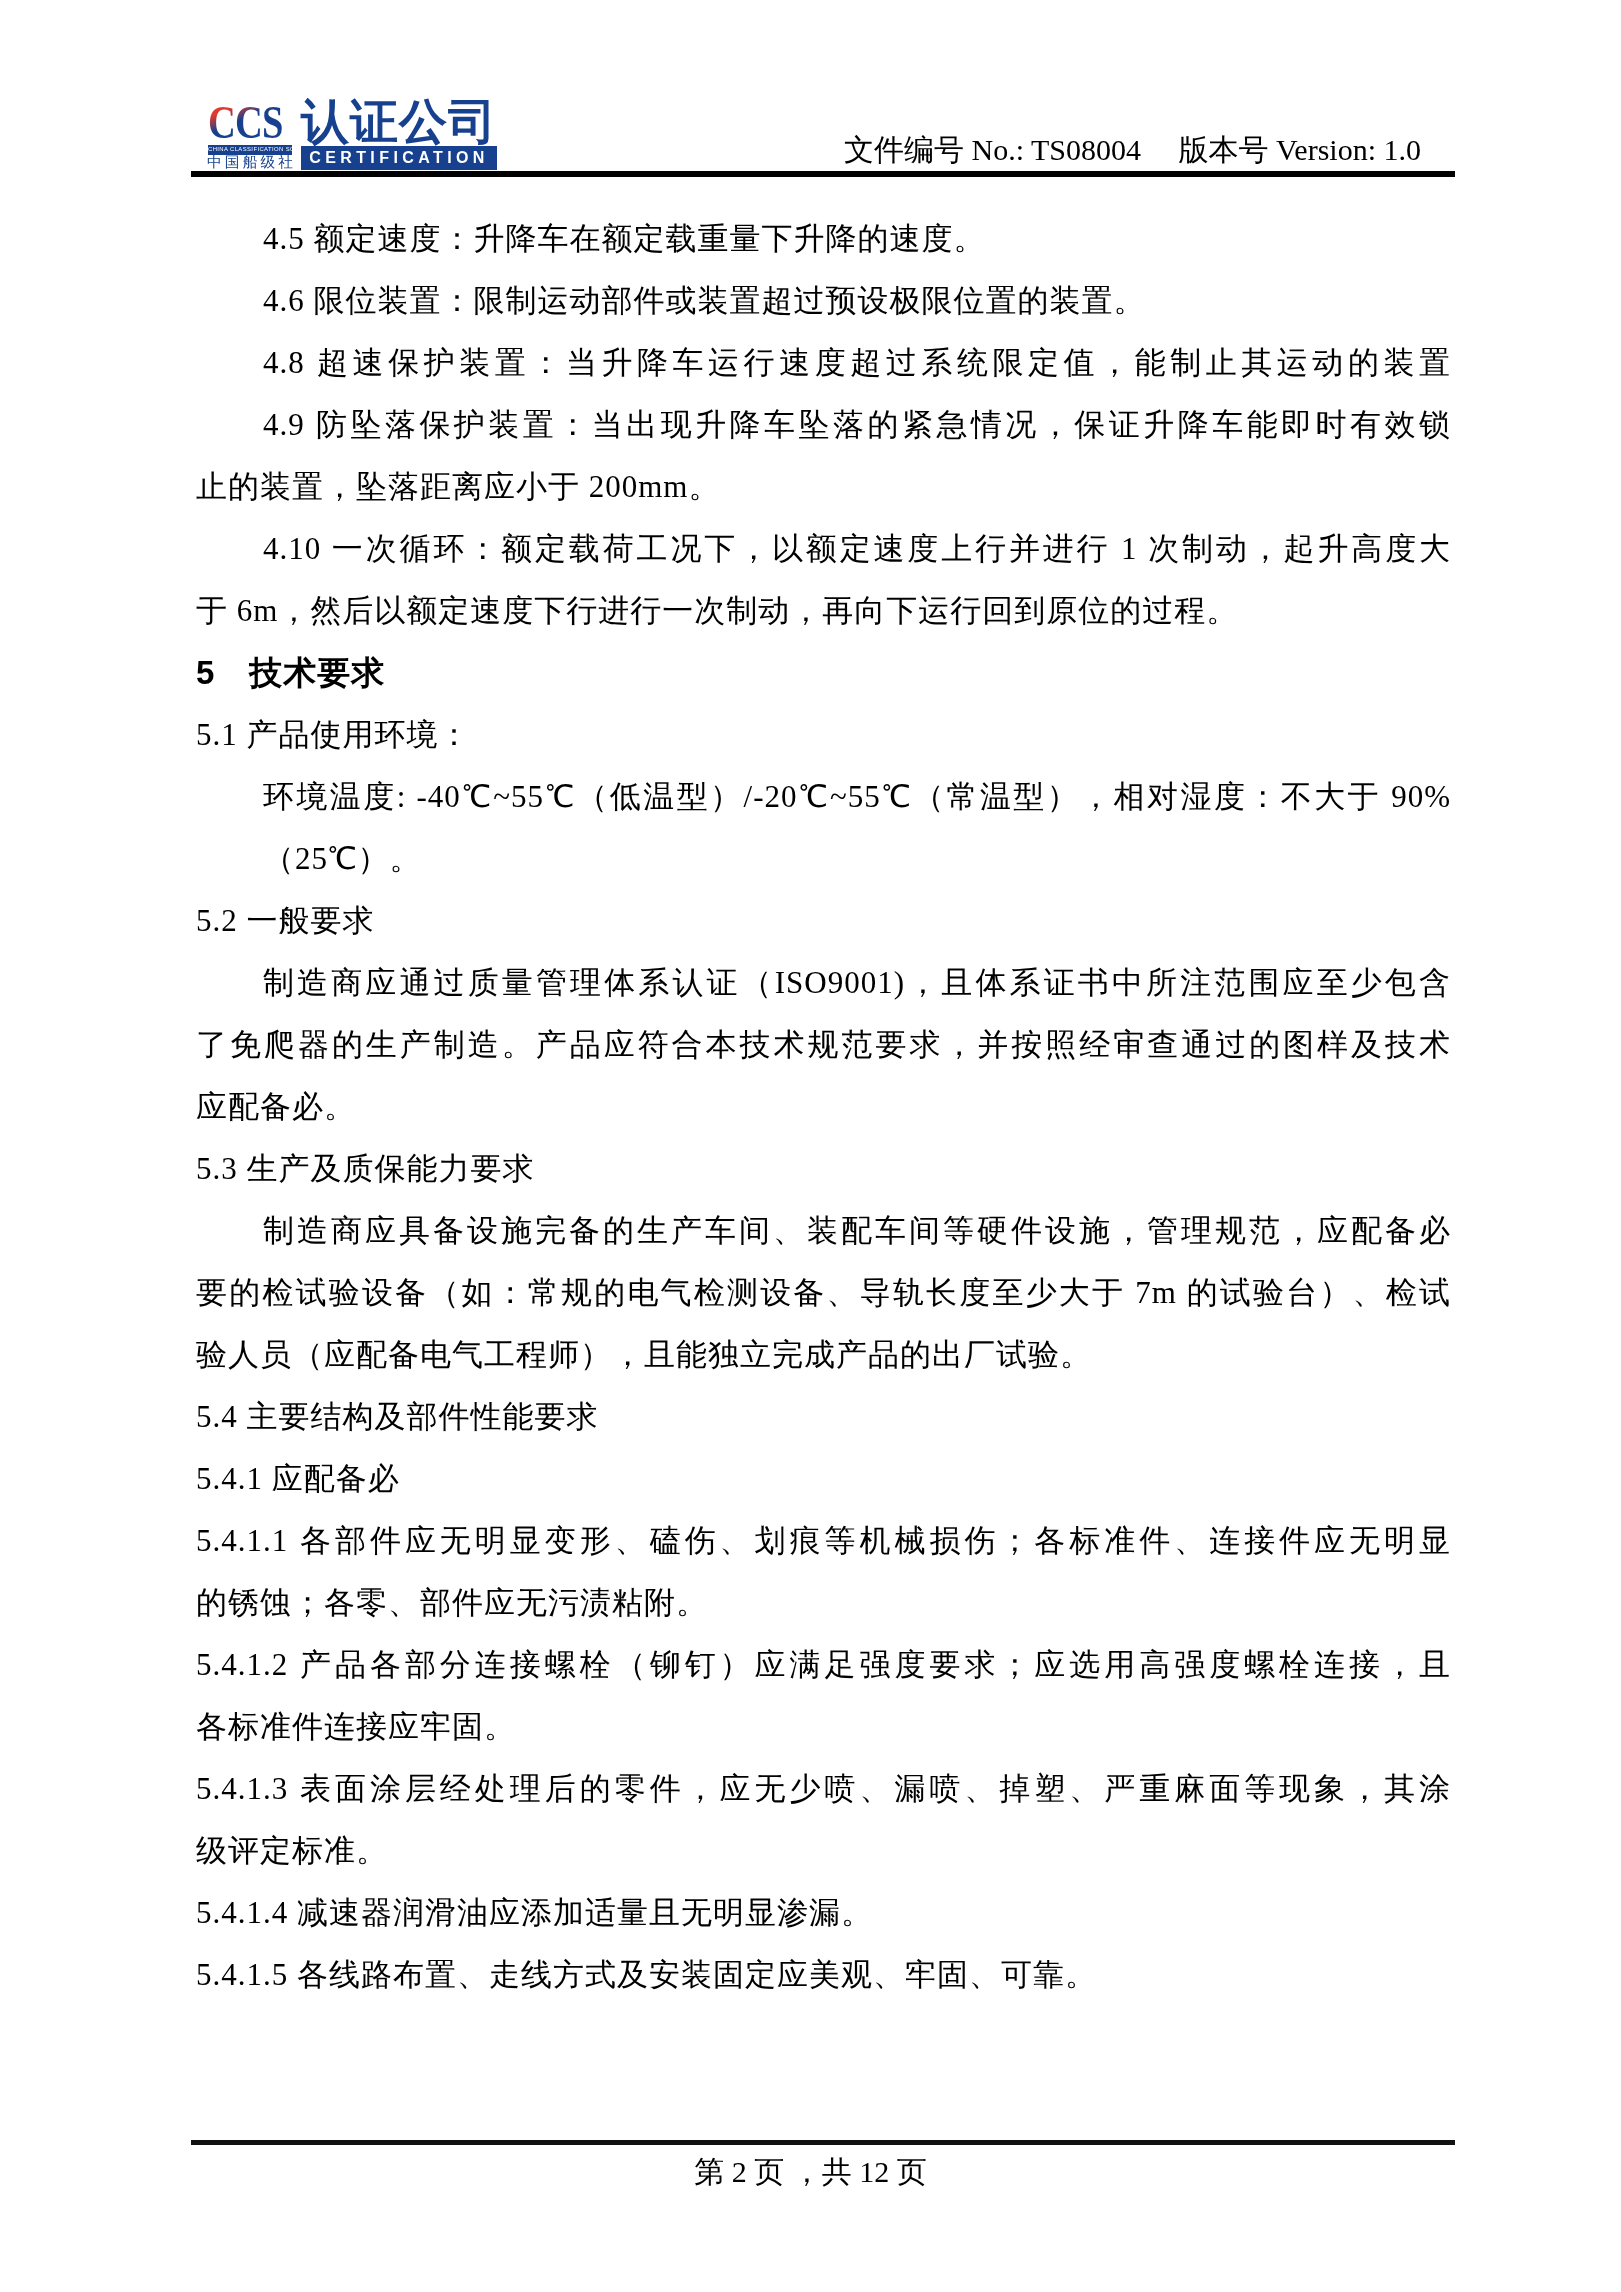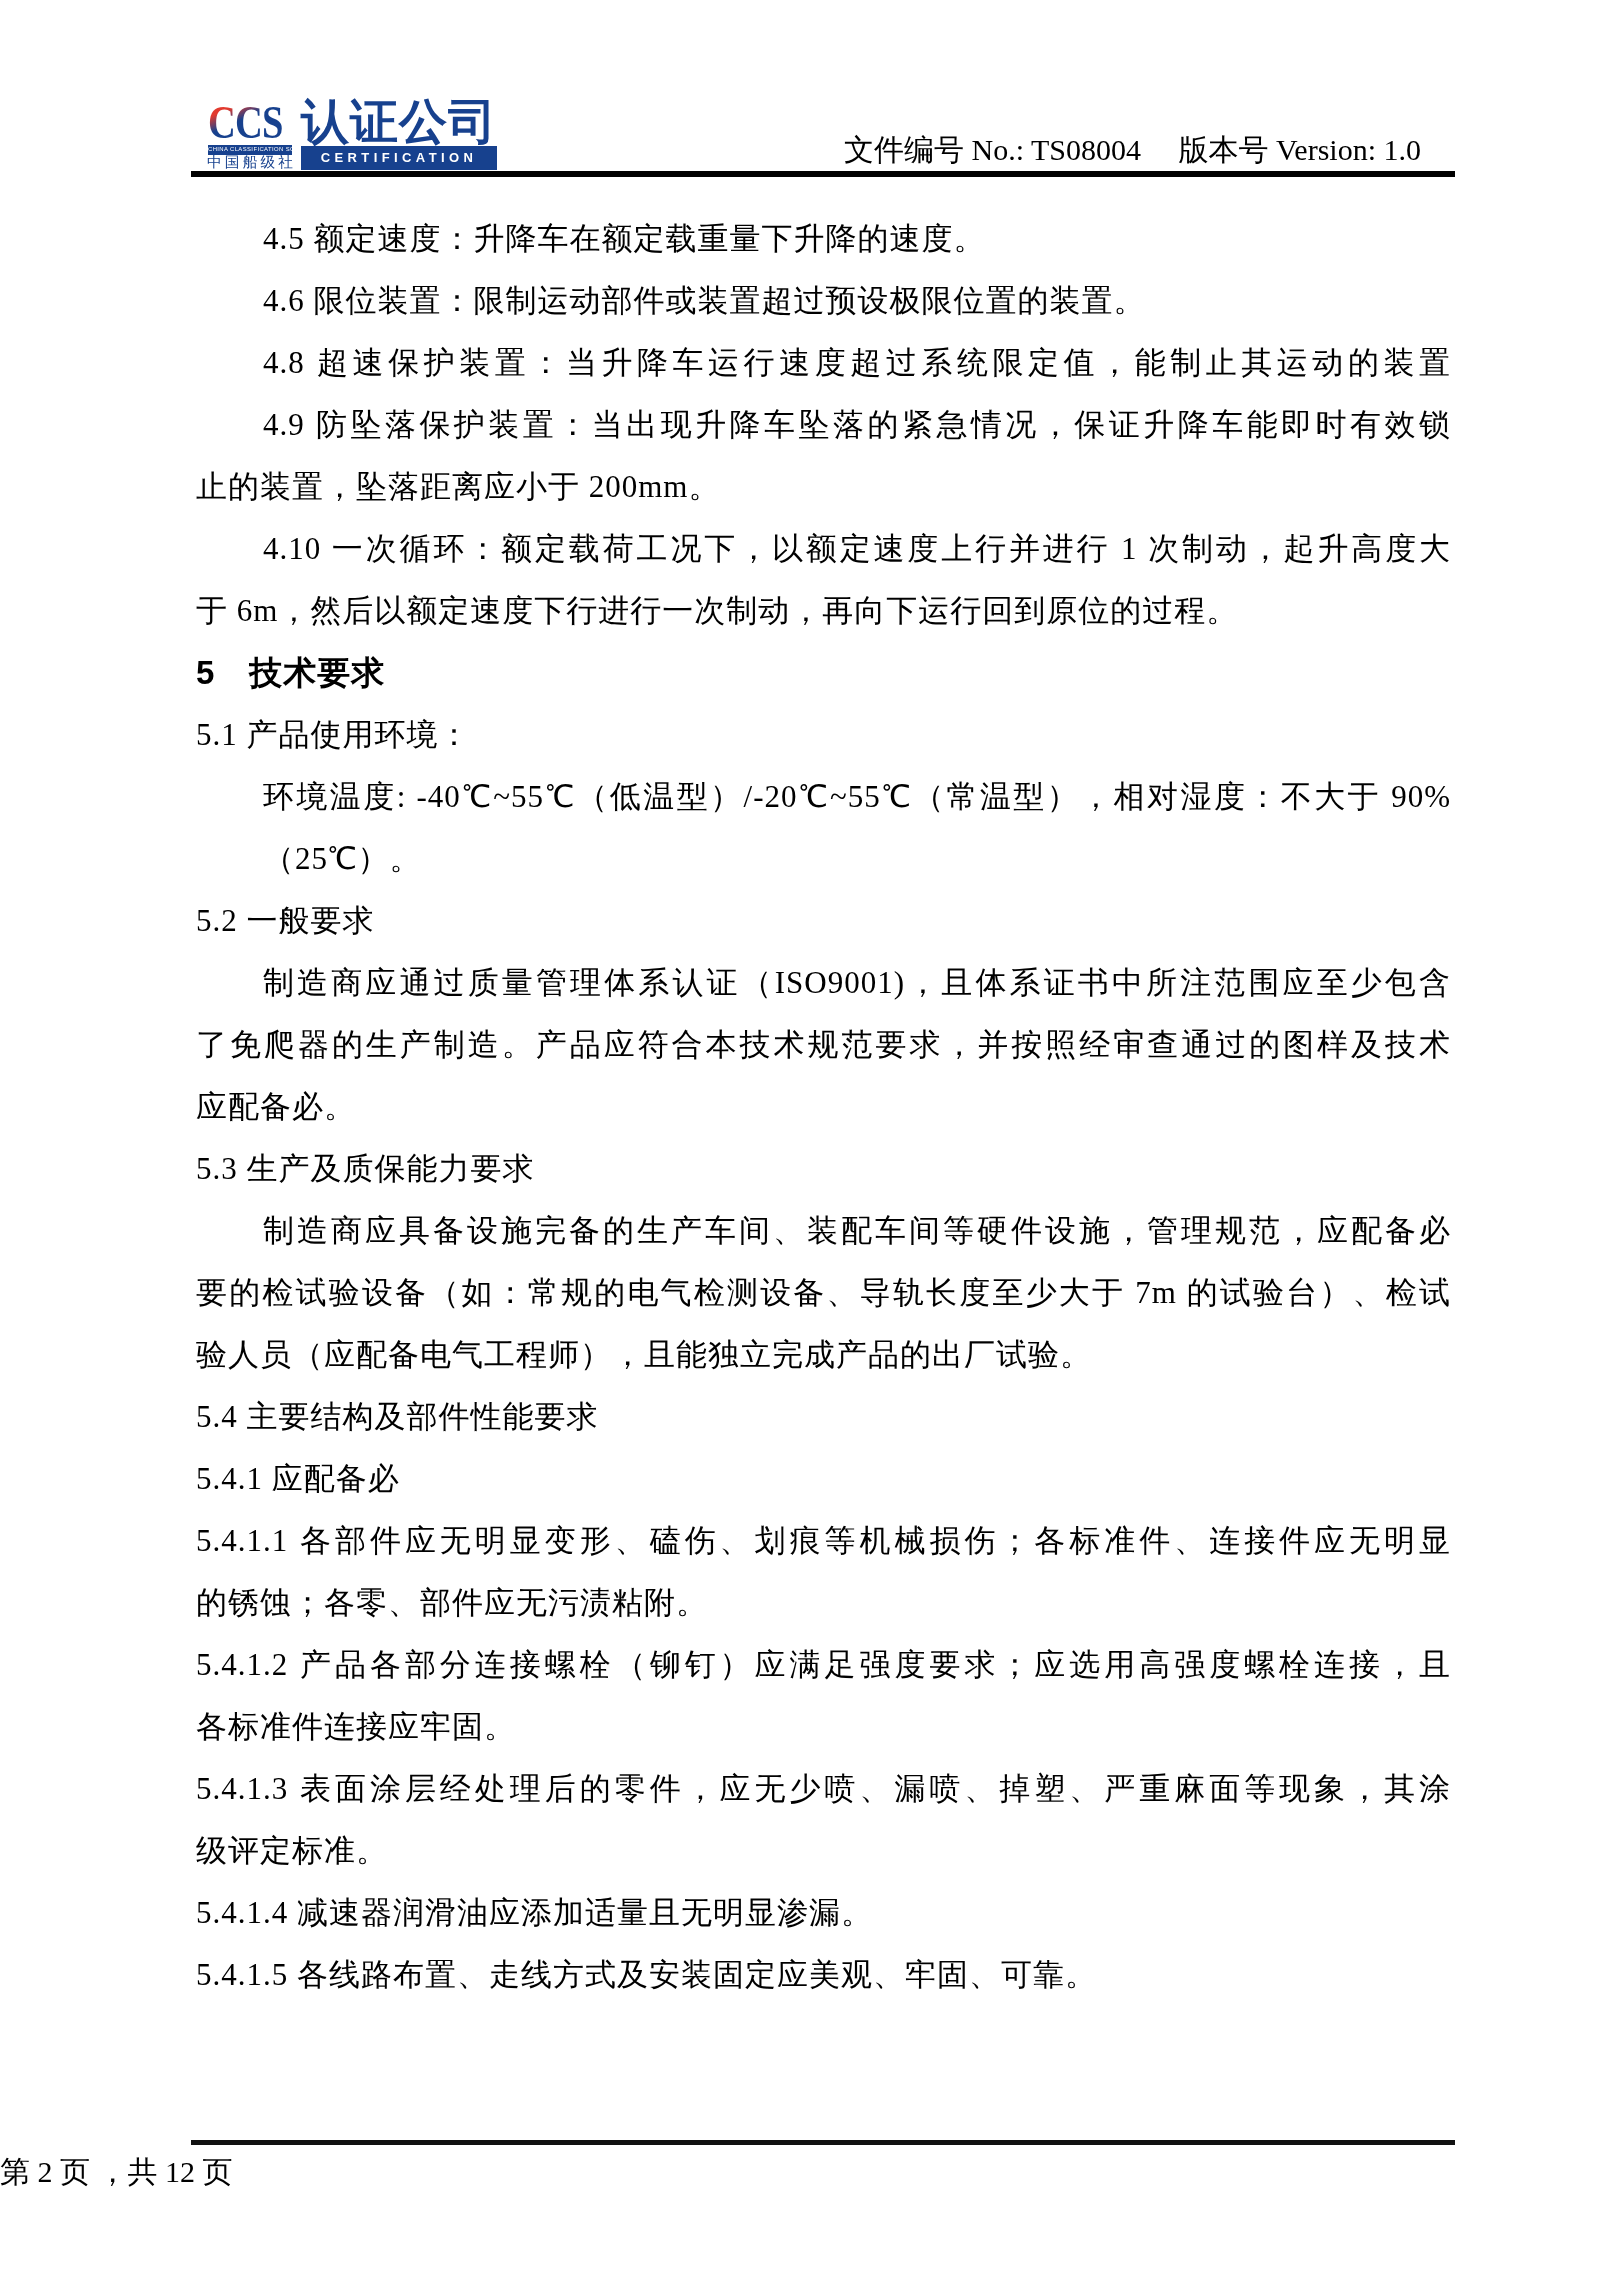--- a/index.html
+++ b/index.html
@@ -40,21 +40,21 @@
     position:absolute; left:301px; top:98px;
     color:#17418e; font-family:"Liberation Sans", sans-serif;
     font-weight:bold; font-size:48px; line-height:48px; letter-spacing:1px;
     white-space:nowrap;
     text-align:right;
   }
   .logo-cert-bar {
     position:absolute; left:301px; top:146px; width:196px; height:23.5px;
     background:#17418e; color:#fff;
     font-family:"Liberation Sans", sans-serif; font-weight:bold;
-    font-size:13px; line-height:23.5px; text-align:center;
+    font-size:16px; line-height:23.5px; text-align:center;
     letter-spacing:4.4px; white-space:nowrap; overflow:hidden;
   }
   .doc-info {
     position:absolute; right:200px; top:131px;
     font-size:30px; line-height:37px; white-space:pre;
     font-family:"Liberation Serif", serif;
   }
   .header-rule {
     position:absolute; left:191px; top:171px; width:1264px; height:5.9px;
     background:#000;
@@ -79,21 +79,21 @@
     font-weight:bold; font-size:33px;
   }
 
   
   .footer-rule {
     position:absolute; left:191px; top:2140px; width:1264px; height:4.9px;
     background:#111;
   }
   .page-number {
     position:absolute; left:0; top:2152px; width:100%;
-    text-align:left; font-size:30px; line-height:39px;
+    text-align:center; font-size:30px; line-height:39px;
     font-family:"Liberation Serif", serif;
   }
 </style>
 </head>
 <body>
 
 <div class="page">
 
   <div class="logo-ccs">CCS</div>
 

